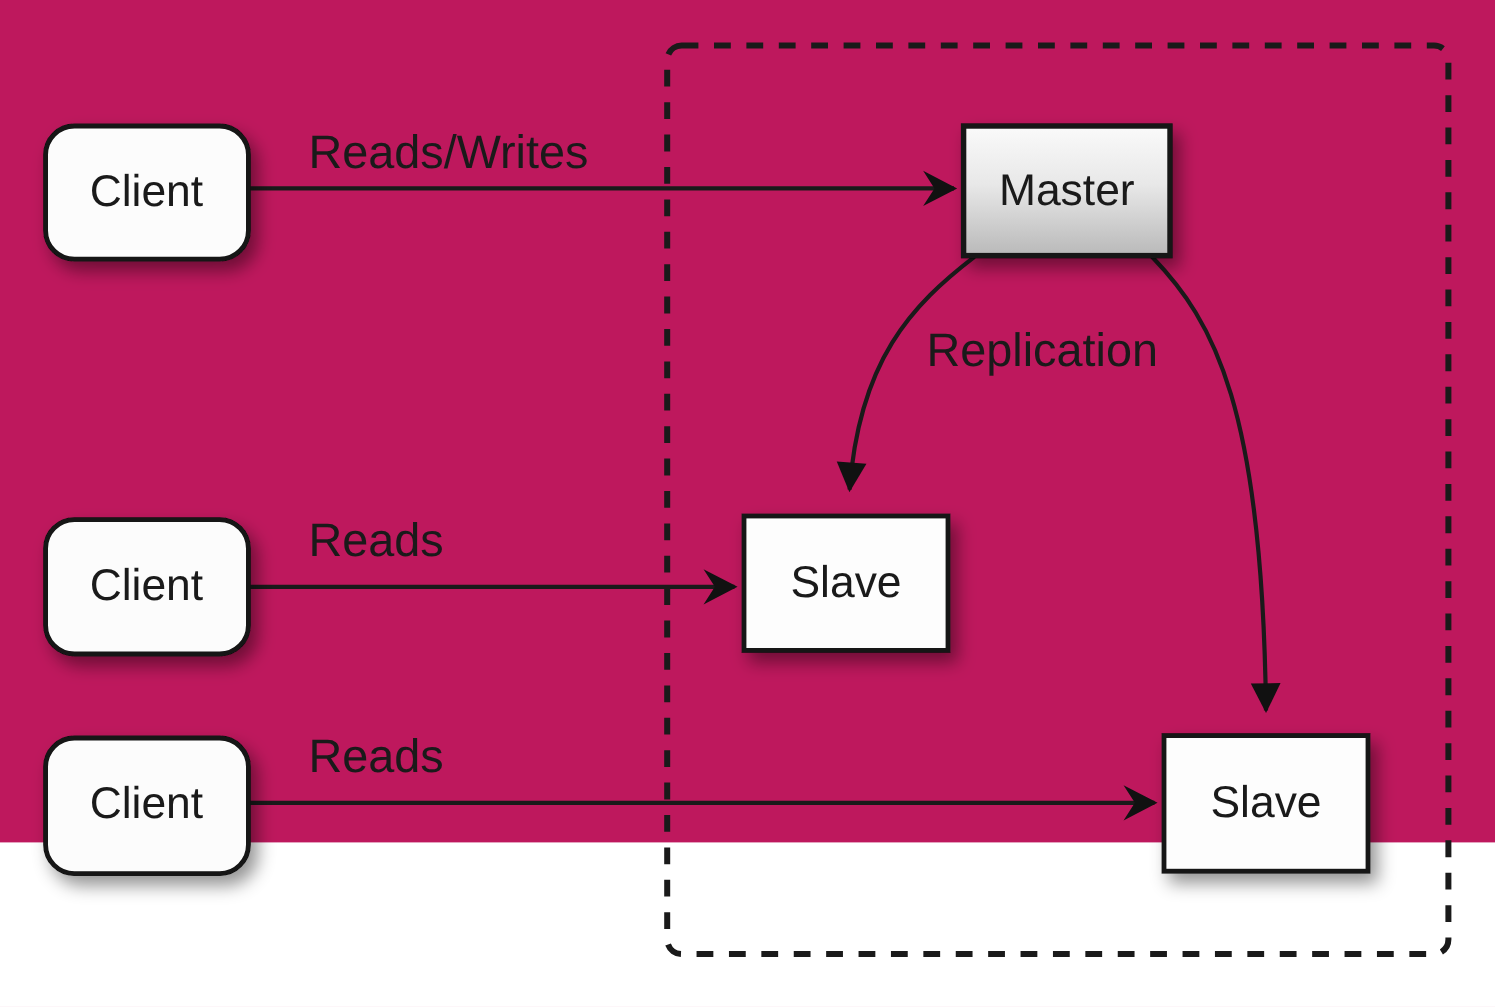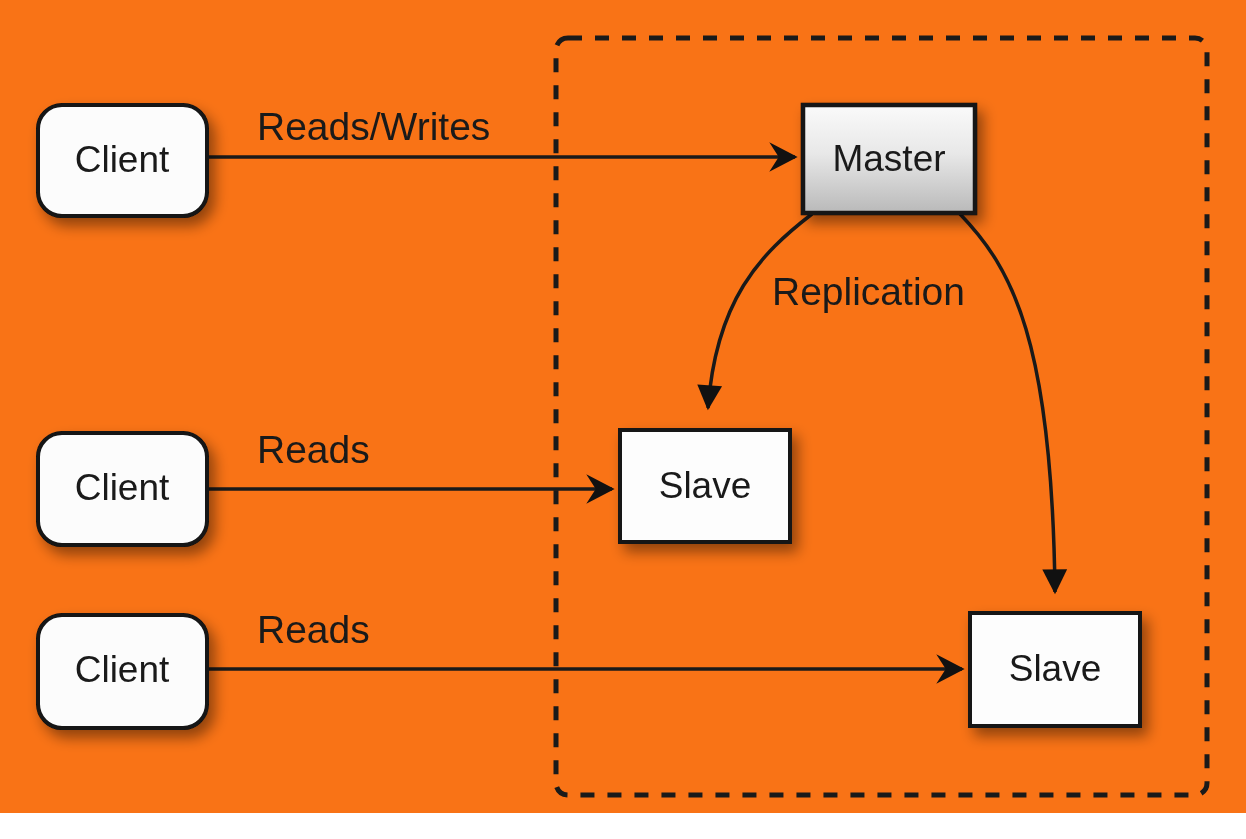--- a/index.html
+++ b/index.html
@@ -9,22 +9,22 @@
   }
   body {
     width: 1246px;
     height: 839px;
     font-family: "Liberation Sans", sans-serif;
     overflow: hidden;
   }
   #diagram-root {
     position: relative;
     width: 1246px;
-    height: 813px;
-    background: #f97316;
+    height: 702px;
+    background: #be185d;
   }
   #diagram-svg {
     position: absolute;
     top: 0;
     left: 0;
     width: 1246px;
     height: 839px;
   }
   .node-label {
     font-family: "Liberation Sans", sans-serif;

